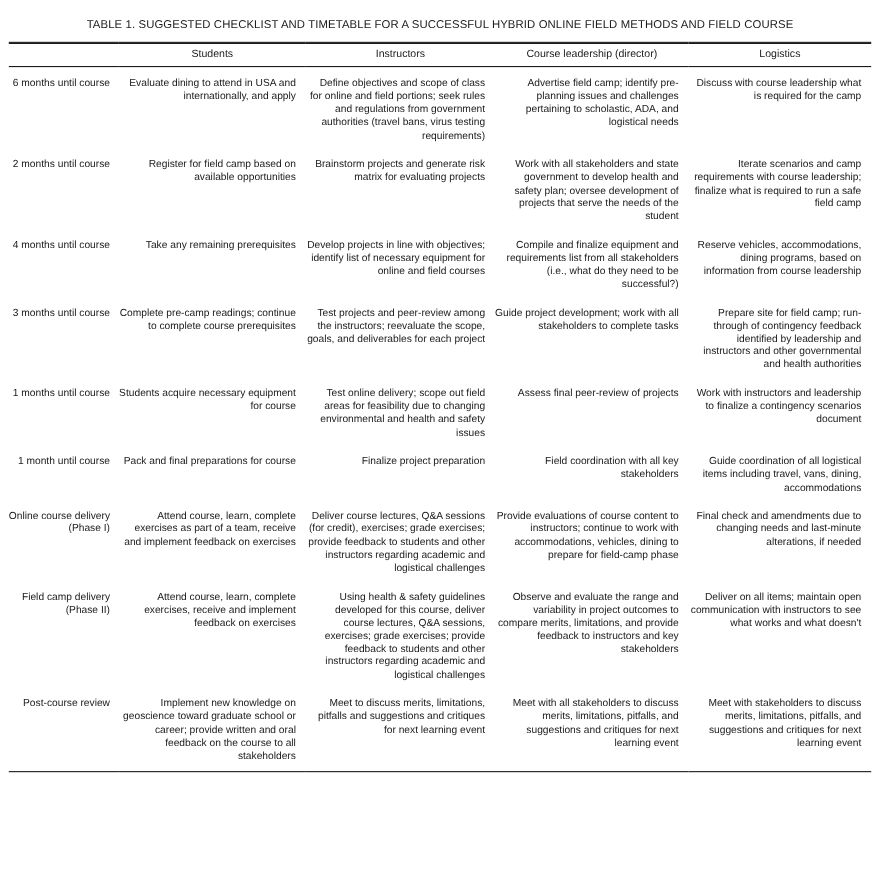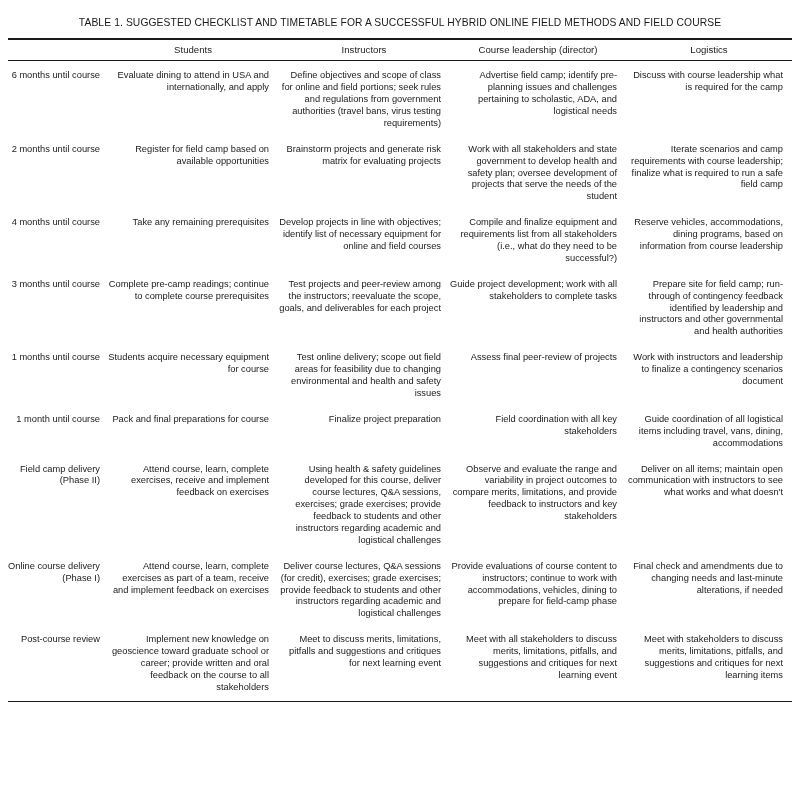--- a/index.html
+++ b/index.html
@@ -161,39 +161,39 @@
           <td>Work with instructors and leadership to finalize a contingency scenarios document</td>
         </tr>
         <tr>
           <td class="period">1 month until course</td>
           <td>Pack and final preparations for course</td>
           <td>Finalize project preparation</td>
           <td>Field coordination with all key stakeholders</td>
           <td>Guide coordination of all logistical items including travel, vans, dining, accommodations</td>
         </tr>
         <tr>
+          <td class="period">Online course delivery (Phase I)</td>
+          <td>Attend course, learn, complete exercises as part of a team, receive and implement feedback on exercises</td>
+          <td>Deliver course lectures, Q&amp;A sessions (for credit), exercises; grade exercises; provide feedback to students and other instructors regarding academic and logistical challenges</td>
+          <td>Provide evaluations of course content to instructors; continue to work with accommodations, vehicles, dining to prepare for field-camp phase</td>
+          <td>Final check and amendments due to changing needs and last-minute alterations, if needed</td>
+        </tr>
+        <tr>
           <td class="period">Field camp delivery (Phase II)</td>
           <td>Attend course, learn, complete exercises, receive and implement feedback on exercises</td>
           <td>Using health &amp; safety guidelines developed for this course, deliver course lectures, Q&amp;A sessions, exercises; grade exercises; provide feedback to students and other instructors regarding academic and logistical challenges</td>
           <td>Observe and evaluate the range and variability in project outcomes to compare merits, limitations, and provide feedback to instructors and key stakeholders</td>
           <td>Deliver on all items; maintain open communication with instructors to see what works and what doesn't</td>
         </tr>
         <tr>
-          <td class="period">Online course delivery (Phase I)</td>
-          <td>Attend course, learn, complete exercises as part of a team, receive and implement feedback on exercises</td>
-          <td>Deliver course lectures, Q&amp;A sessions (for credit), exercises; grade exercises; provide feedback to students and other instructors regarding academic and logistical challenges</td>
-          <td>Provide evaluations of course content to instructors; continue to work with accommodations, vehicles, dining to prepare for field-camp phase</td>
-          <td>Final check and amendments due to changing needs and last-minute alterations, if needed</td>
-        </tr>
-        <tr>
           <td class="period">Post-course review</td>
           <td>Implement new knowledge on geoscience toward graduate school or career; provide written and oral feedback on the course to all stakeholders</td>
           <td>Meet to discuss merits, limitations, pitfalls and suggestions and critiques for next learning event</td>
           <td>Meet with all stakeholders to discuss merits, limitations, pitfalls, and suggestions and critiques for next learning event</td>
-          <td>Meet with stakeholders to discuss merits, limitations, pitfalls, and suggestions and critiques for next learning items</td>
+          <td>Meet with stakeholders to discuss merits, limitations, pitfalls, and suggestions and critiques for next learning event</td>
         </tr>
       </tbody>
     <tfoot>
       <tr class="rule-row">
         <td colspan="5"></td>
       </tr>
     </tfoot>
   </table>
 
 </div>

